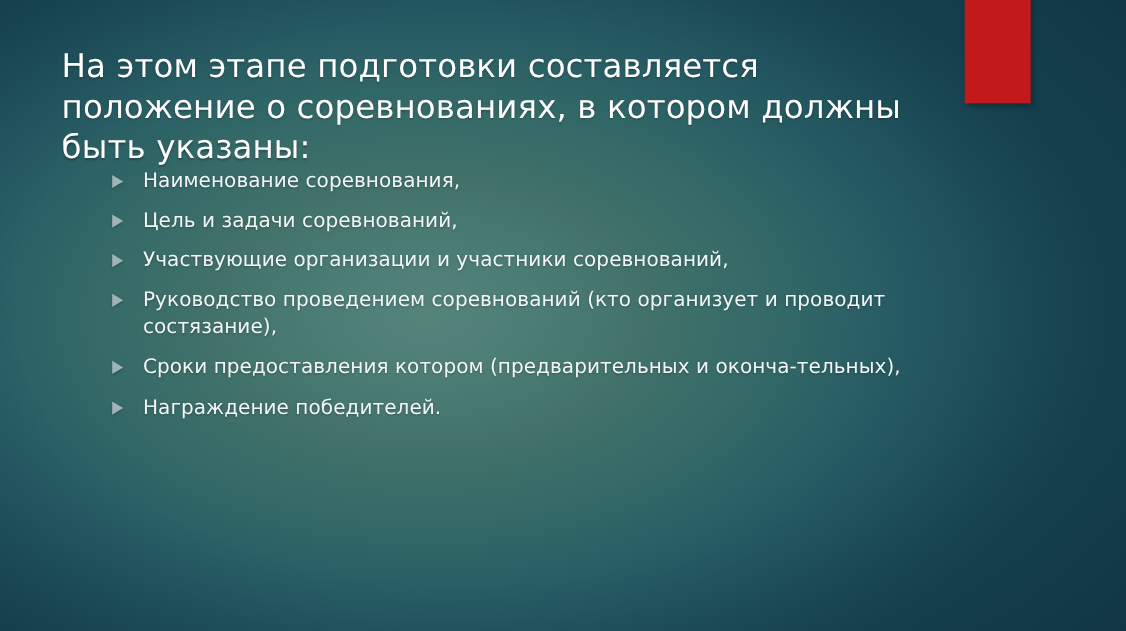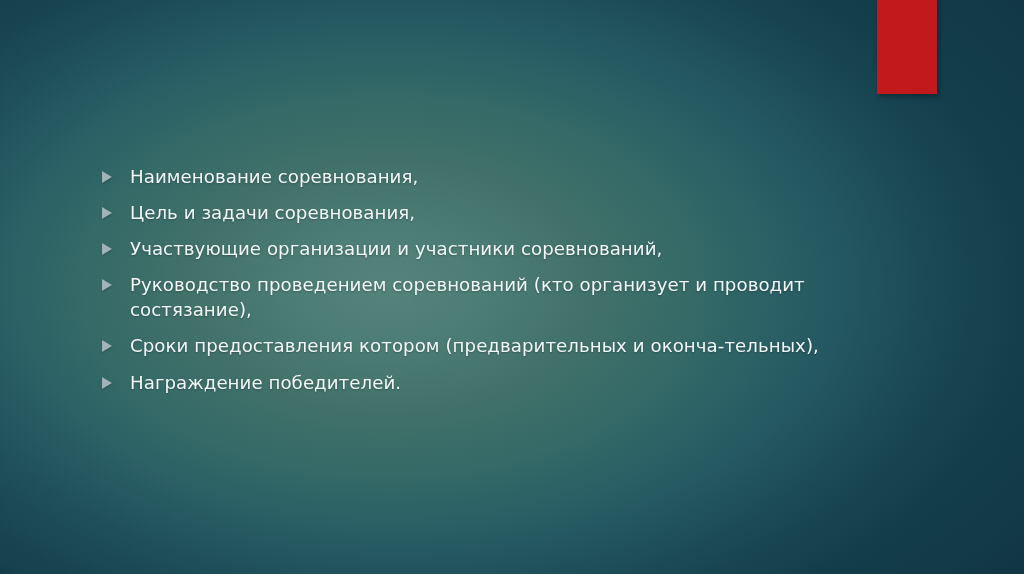--- a/index.html
+++ b/index.html
@@ -62,21 +62,21 @@
     font-weight: 400;
     letter-spacing: 0.1px;
     text-shadow: 0 1px 2px rgba(0,0,0,0.28);
   }
   .slide-title .tline { display: block; white-space: nowrap; }
 
   
   .bullet-list {
     position: absolute;
     left: 98px;
-    top: 164px;
+    top: 152px;
     width: 790px;
     z-index: 4;
     list-style: none;
     margin: 0;
     padding: 0;
   }
   .bullet-item {
     position: relative;
     display: block;
     padding-left: 32px;
@@ -102,31 +102,36 @@
   }
   .bullet-text { display: block; }
 </style>
 </head>
 <body>
 
 <div id="slide">
 
   <div class="accent-block"></div>
 
+  <div class="slide-title">
+    <span class="tline">На этом этапе подготовки составляется</span>
+    <span class="tline">положение о соревнованиях, в котором должны</span>
+    <span class="tline">быть указаны:</span>
+  </div>
 
   <ul class="bullet-list">
 
     <li class="bullet-item">
       <span class="bullet-marker"></span>
       <span class="bullet-text">Наименование соревнования,</span>
     </li>
 
     <li class="bullet-item">
       <span class="bullet-marker"></span>
-      <span class="bullet-text">Цель и задачи соревнования,</span>
+      <span class="bullet-text">Цель и задачи соревнований,</span>
     </li>
 
 
     <li class="bullet-item">
       <span class="bullet-marker"></span>
       <span class="bullet-text">Участвующие организации и участники соревнований,</span>
     </li>
 
     <li class="bullet-item">
       <span class="bullet-marker"></span>

